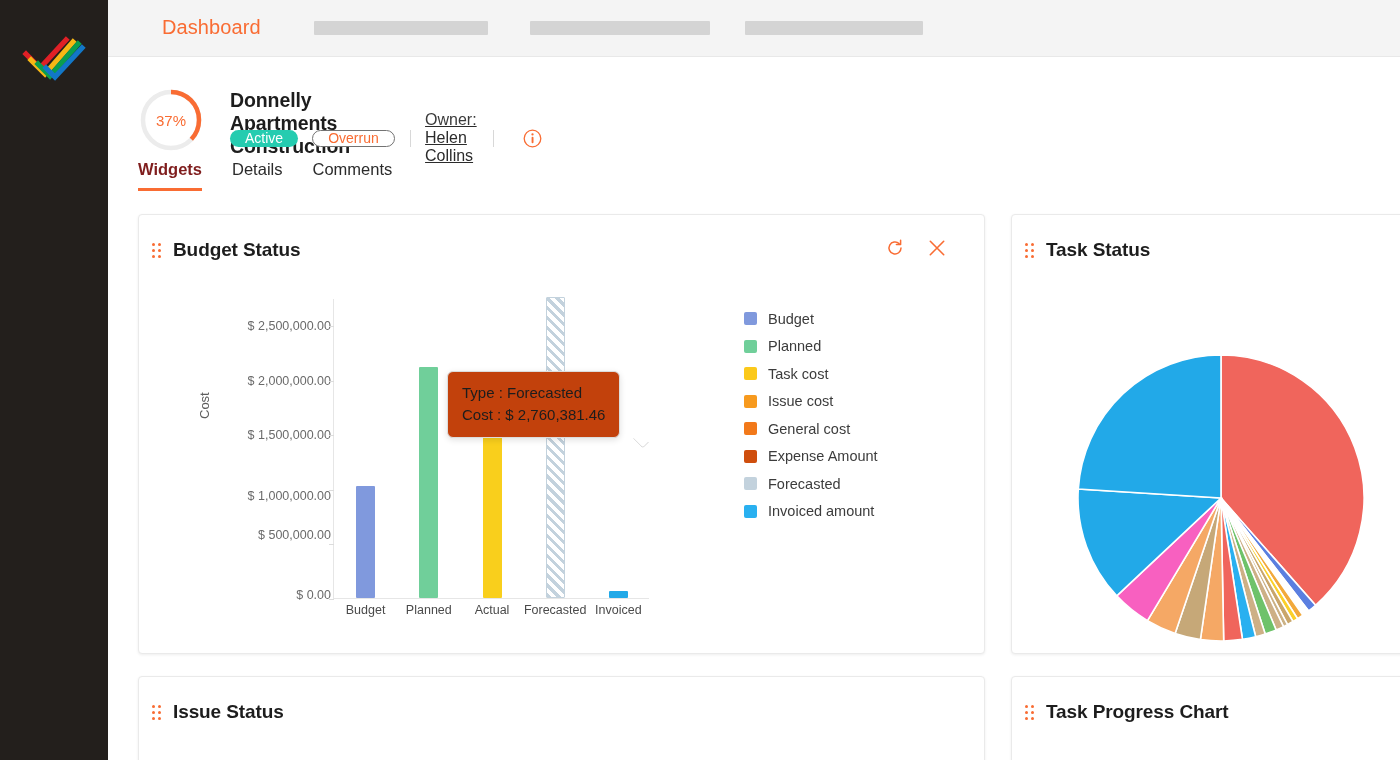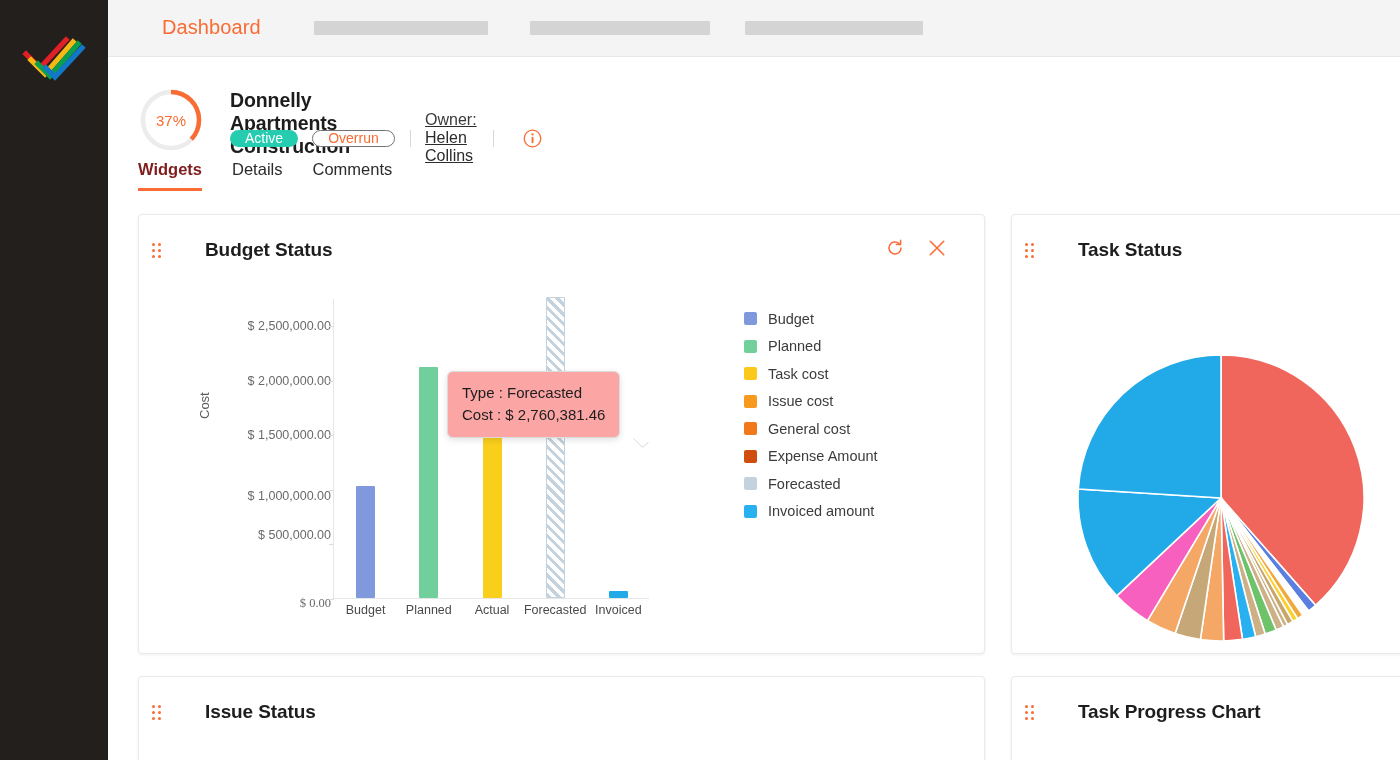--- a/index.html
+++ b/index.html
@@ -70,21 +70,21 @@
   
   .widget {
     position: absolute; background: #ffffff; border: 1px solid #eaeaea; border-radius: 4px;
     box-shadow: 0 1px 3px rgba(0,0,0,.07);
   }
   #w-budget { left: 30px; top: 157px; width: 847px; height: 440px; }
   #w-task   { left: 903px; top: 157px; width: 420px; height: 440px; }
   #w-issue  { left: 30px; top: 619px; width: 847px; height: 120px; }
   #w-prog   { left: 903px; top: 619px; width: 420px; height: 120px; }
 
-  .wtitle-row { position: absolute; left: 13px; top: 24px; display: flex; align-items: center; gap: 32px; }
+  .wtitle-row { position: absolute; left: 13px; top: 24px; display: flex; align-items: center; }
   .grip { width: 10px; height: 15px; position: relative; margin-right: 11px; }
   .grip i {
     position: absolute; width: 3px; height: 3px; border-radius: 50%; background: #f96c33;
   }
   .wtitle { font-size: 19px; color: #1d1d1d; font-weight: 700; letter-spacing: -.1px; }
   .wsub {
     position: absolute; left: 28px; top: 53px; font-size: 14.5px; color: #2b2b2b;
   }
   .wsub .calc { color: #f96c33; margin-left: 11px; cursor: pointer; }
   .wactions { position: absolute; right: 38px; top: 24px; display: flex; align-items: center; gap: 24px; }
@@ -105,21 +105,21 @@
     position: absolute; left: 194px; top: 0; width: 316px; height: 300px;
     border-left: 1px solid #e6e6e6; border-bottom: 1px solid #e6e6e6;
   }
   .tickmark { position: absolute; left: -5px; width: 5px; height: 1px; background: #dcdcdc; }
   .bar { position: absolute; bottom: 0; border-radius: 1px; }
   .xlab {
     position: absolute; top: 304px; font-size: 12.5px; color: #4a4a4a;
     text-align: center; transform: translateX(-50%); white-space: nowrap;
   }
   .tooltip {
-    position: absolute; background: #fca5a5; border: 1px solid #dcdcdc; border-radius: 6px;
+    position: absolute; background: #c2410c; border: 1px solid #dcdcdc; border-radius: 6px;
     padding: 10px 14px 11px 14px; box-shadow: 0 2px 6px rgba(0,0,0,.12);
     font-size: 15px; color: #1d1d1d; line-height: 1.45; white-space: nowrap; z-index: 5;
   }
   .tooltip .tail {
     position: absolute; bottom: -8px; left: 186px; width: 14px; height: 9px;
     background: #ffffff; border-right: 1px solid #dcdcdc; border-bottom: 1px solid #dcdcdc;
     transform: rotate(45deg) skew(0deg); border-radius: 0 0 3px 0;
   }
   .legend { position: absolute; left: 605px; top: 6px; }
   .lrow { display: flex; align-items: center; height: 27.5px; }
@@ -211,21 +211,21 @@
         <span class="ico-btn">
           <svg width="18" height="18" viewBox="0 0 18 18">
             <path d="M2.3 2.3 L15.7 15.7 M15.7 2.3 L2.3 15.7" stroke="#f96c33" stroke-width="1.6" stroke-linecap="round"></path>
           </svg>
         </span>
       </div>
 
       <div class="chartzone">
         <div class="axis-label-y">Cost</div>
         <div class="yticks-wrap" id="yticks">
-            <div class="ytick" style="top: 304px; font-family: Liberation Serif, serif;">$ 0.00</div>
+            <div class="ytick" style="top: 296px;">$ 0.00</div>
             <div class="ytick" style="top: 236px;">$ 500,000.00</div>
             <div class="ytick" style="top: 197px; text-align: center;">$ 1,000,000.00</div>
             <div class="ytick" style="top: 136.364px;">$ 1,500,000.00</div>
             <div class="ytick" style="top: 81.8182px;">$ 2,000,000.00</div>
             <div class="ytick" style="top: 27.2727px;">$ 2,500,000.00</div>
           </div>
         <div class="plot" id="plot">
             <div class="tickmark" style="top: 300px;"></div>
             <div class="tickmark" style="top: 245.455px;"></div>
             <div class="tickmark" style="top: 190.909px;"></div>

